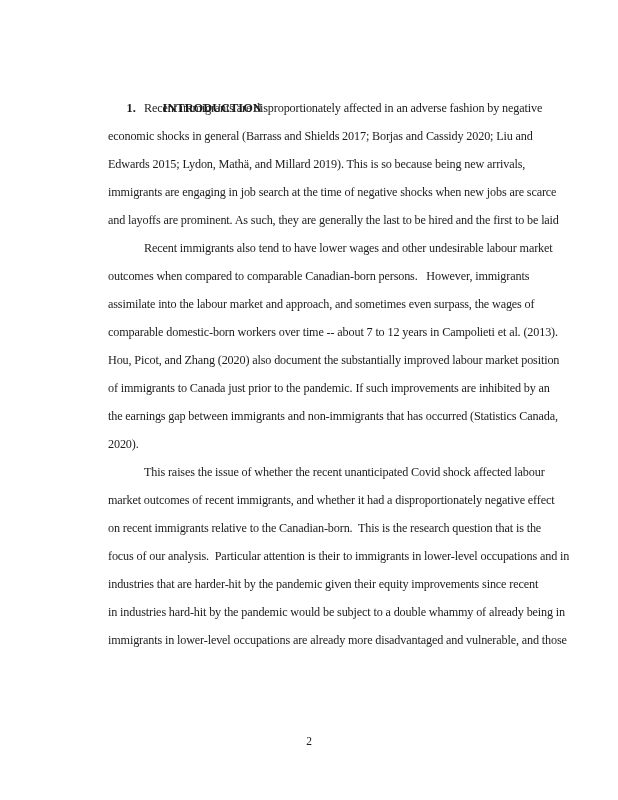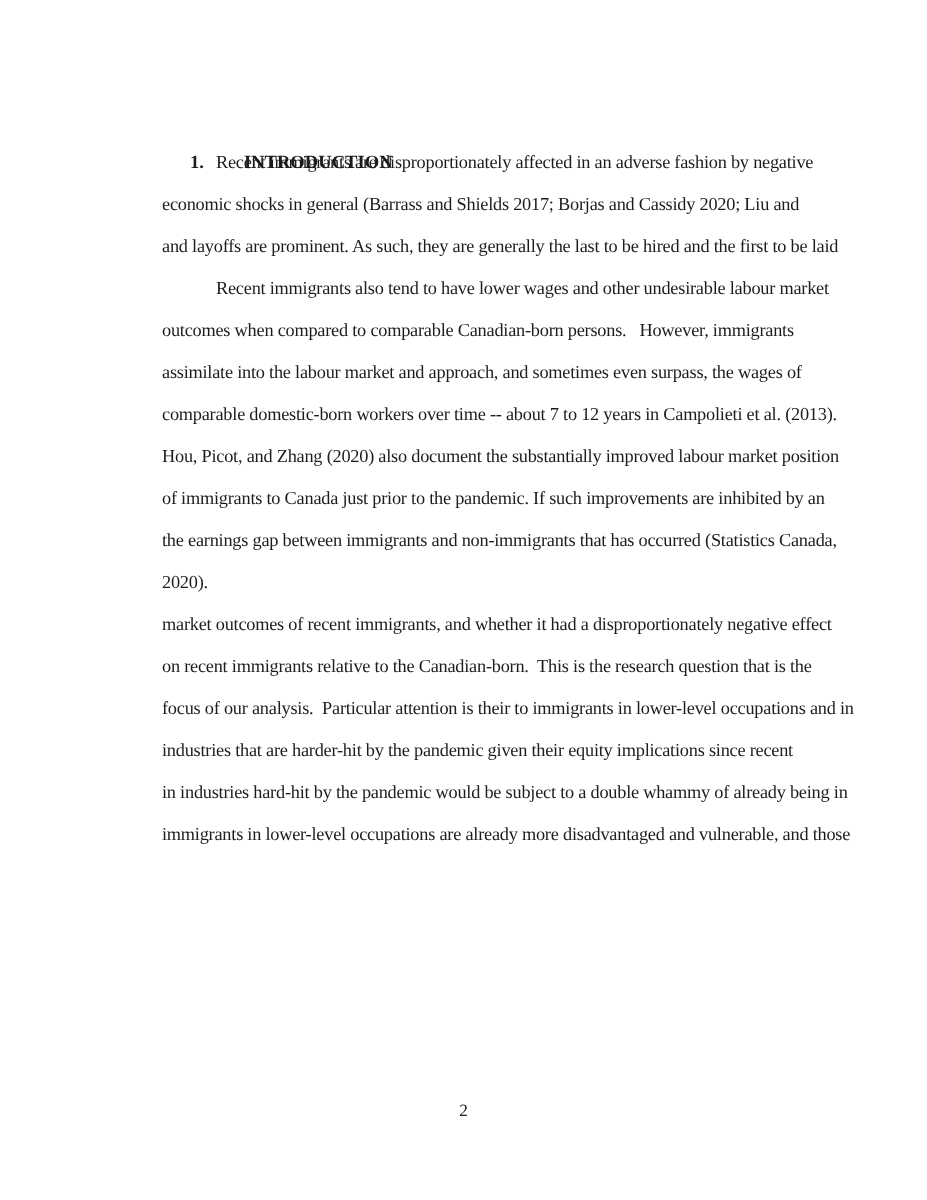--- a/index.html
+++ b/index.html
@@ -59,36 +59,39 @@
 
 <div class="page">
   <div class="content">
     <div class="heading-line">
       <span class="heading-num">1.</span><span>INTRODUCTION</span>
     </div>
     <div>
         <div>
           <div class="line indent">Recent immigrants are disproportionately affected in an adverse fashion by negative</div>
           <div class="line">economic shocks in general (Barrass and Shields 2017; Borjas and Cassidy 2020; Liu and</div>
+          <div class="line">Edwards 2015; Lydon, Mathä, and Millard 2019). This is so because being new arrivals,</div>
+          <div class="line">immigrants are engaging in job search at the time of negative shocks when new jobs are scarce</div>
           <div class="line">and layoffs are prominent. As such, they are generally the last to be hired and the first to be laid</div>
         </div>
         <div>
           <div class="line indent">Recent immigrants also tend to have lower wages and other undesirable labour market</div>
           <div class="line">outcomes when compared to comparable Canadian-born persons.   However, immigrants</div>
           <div class="line">assimilate into the labour market and approach, and sometimes even surpass, the wages of</div>
           <div class="line">comparable domestic-born workers over time -- about 7 to 12 years in Campolieti et al. (2013).</div>
           <div class="line">Hou, Picot, and Zhang (2020) also document the substantially improved labour market position</div>
           <div class="line">of immigrants to Canada just prior to the pandemic. If such improvements are inhibited by an</div>
           <div class="line">the earnings gap between immigrants and non-immigrants that has occurred (Statistics Canada,</div>
           <div class="line">2020).</div>
         </div>
         <div>
+          <div class="line indent">This raises the issue of whether the recent unanticipated Covid shock affected labour</div>
           <div class="line">market outcomes of recent immigrants, and whether it had a disproportionately negative effect</div>
           <div class="line">on recent immigrants relative to the Canadian-born.  This is the research question that is the</div>
           <div class="line">focus of our analysis.  Particular attention is their to immigrants in lower-level occupations and in</div>
-          <div class="line">industries that are harder-hit by the pandemic given their equity implications since recent</div>
+          <div class="line">industries that are harder-hit by the pandemic given their equity improvements since recent</div>
           <div class="line">in industries hard-hit by the pandemic would be subject to a double whammy of already being in</div>
           <div class="line">immigrants in lower-level occupations are already more disadvantaged and vulnerable, and those</div>
         </div>
       </div>
   </div>
   <div class="page-number">2</div>
 </div>
 
 </body></html>

